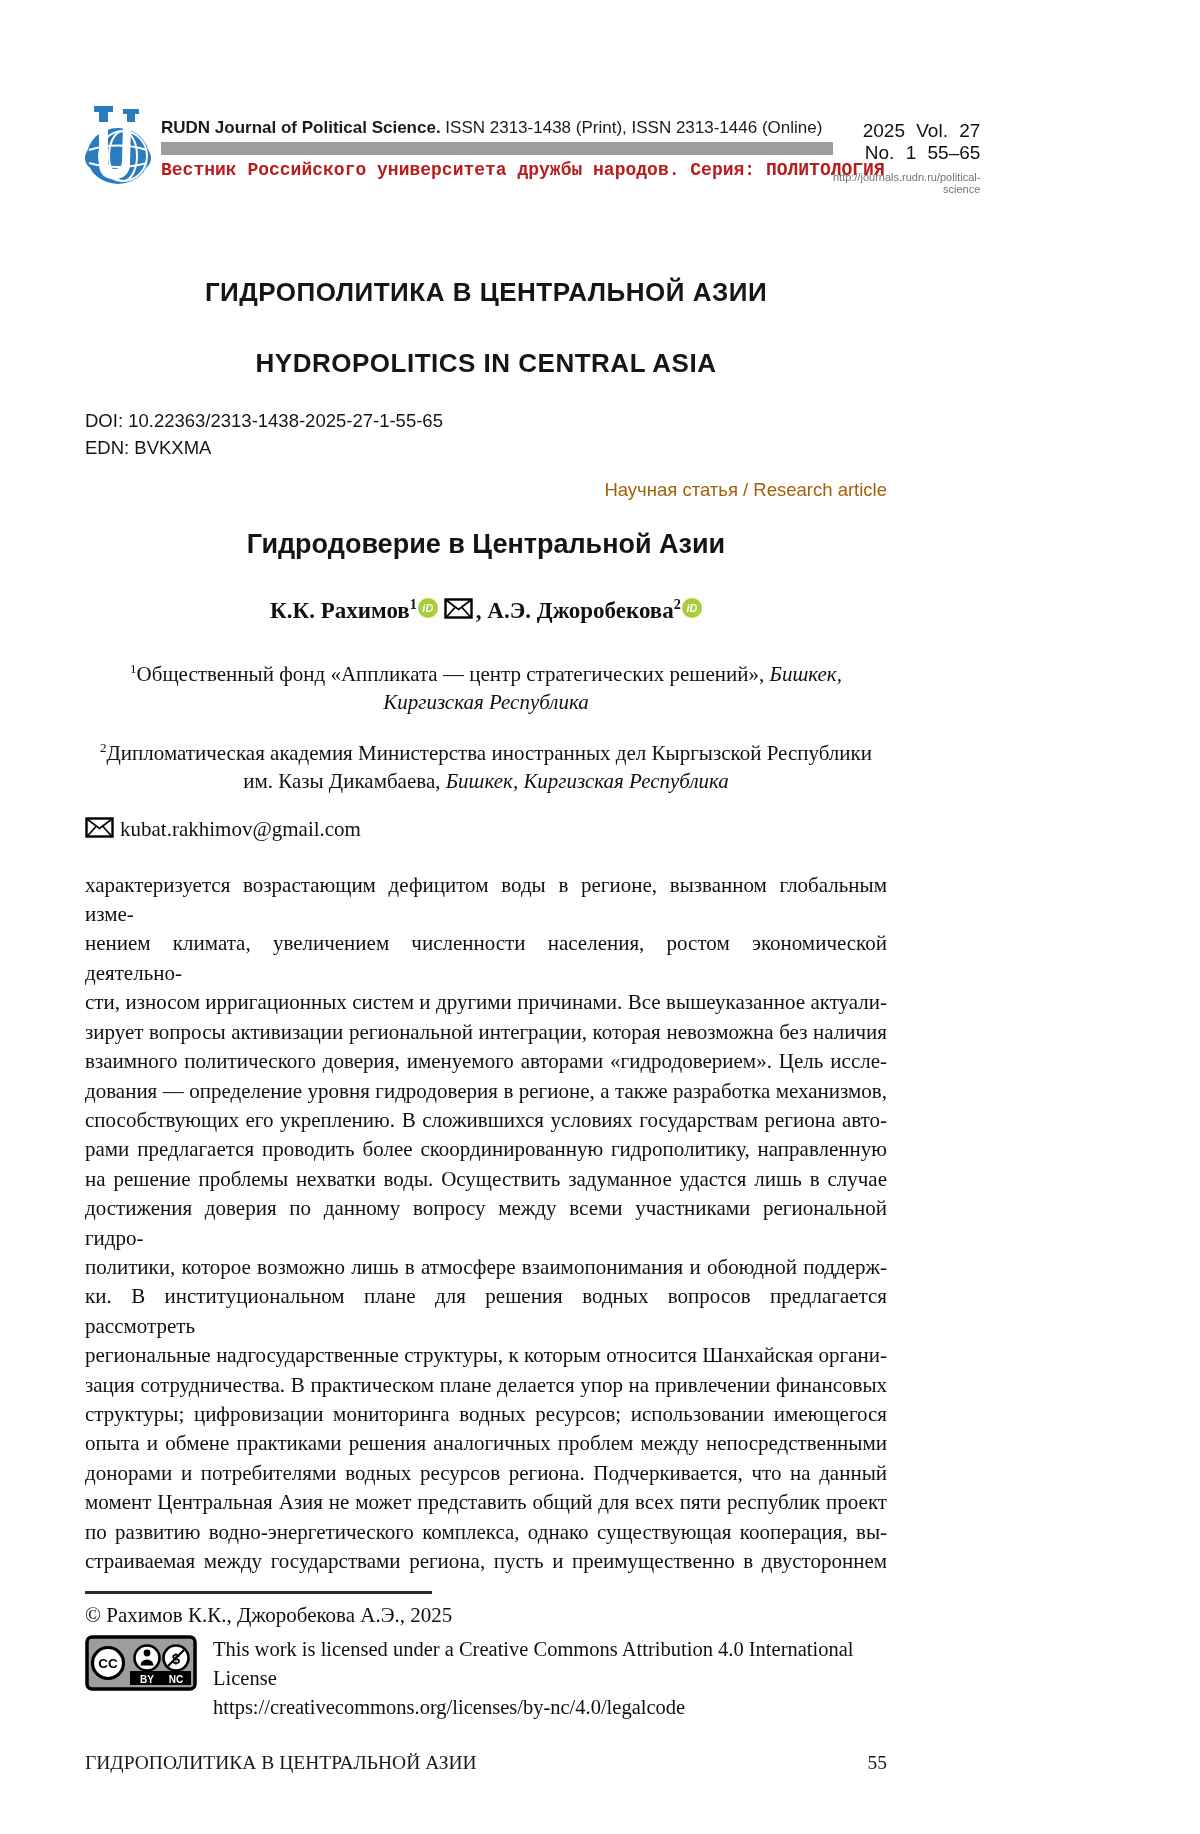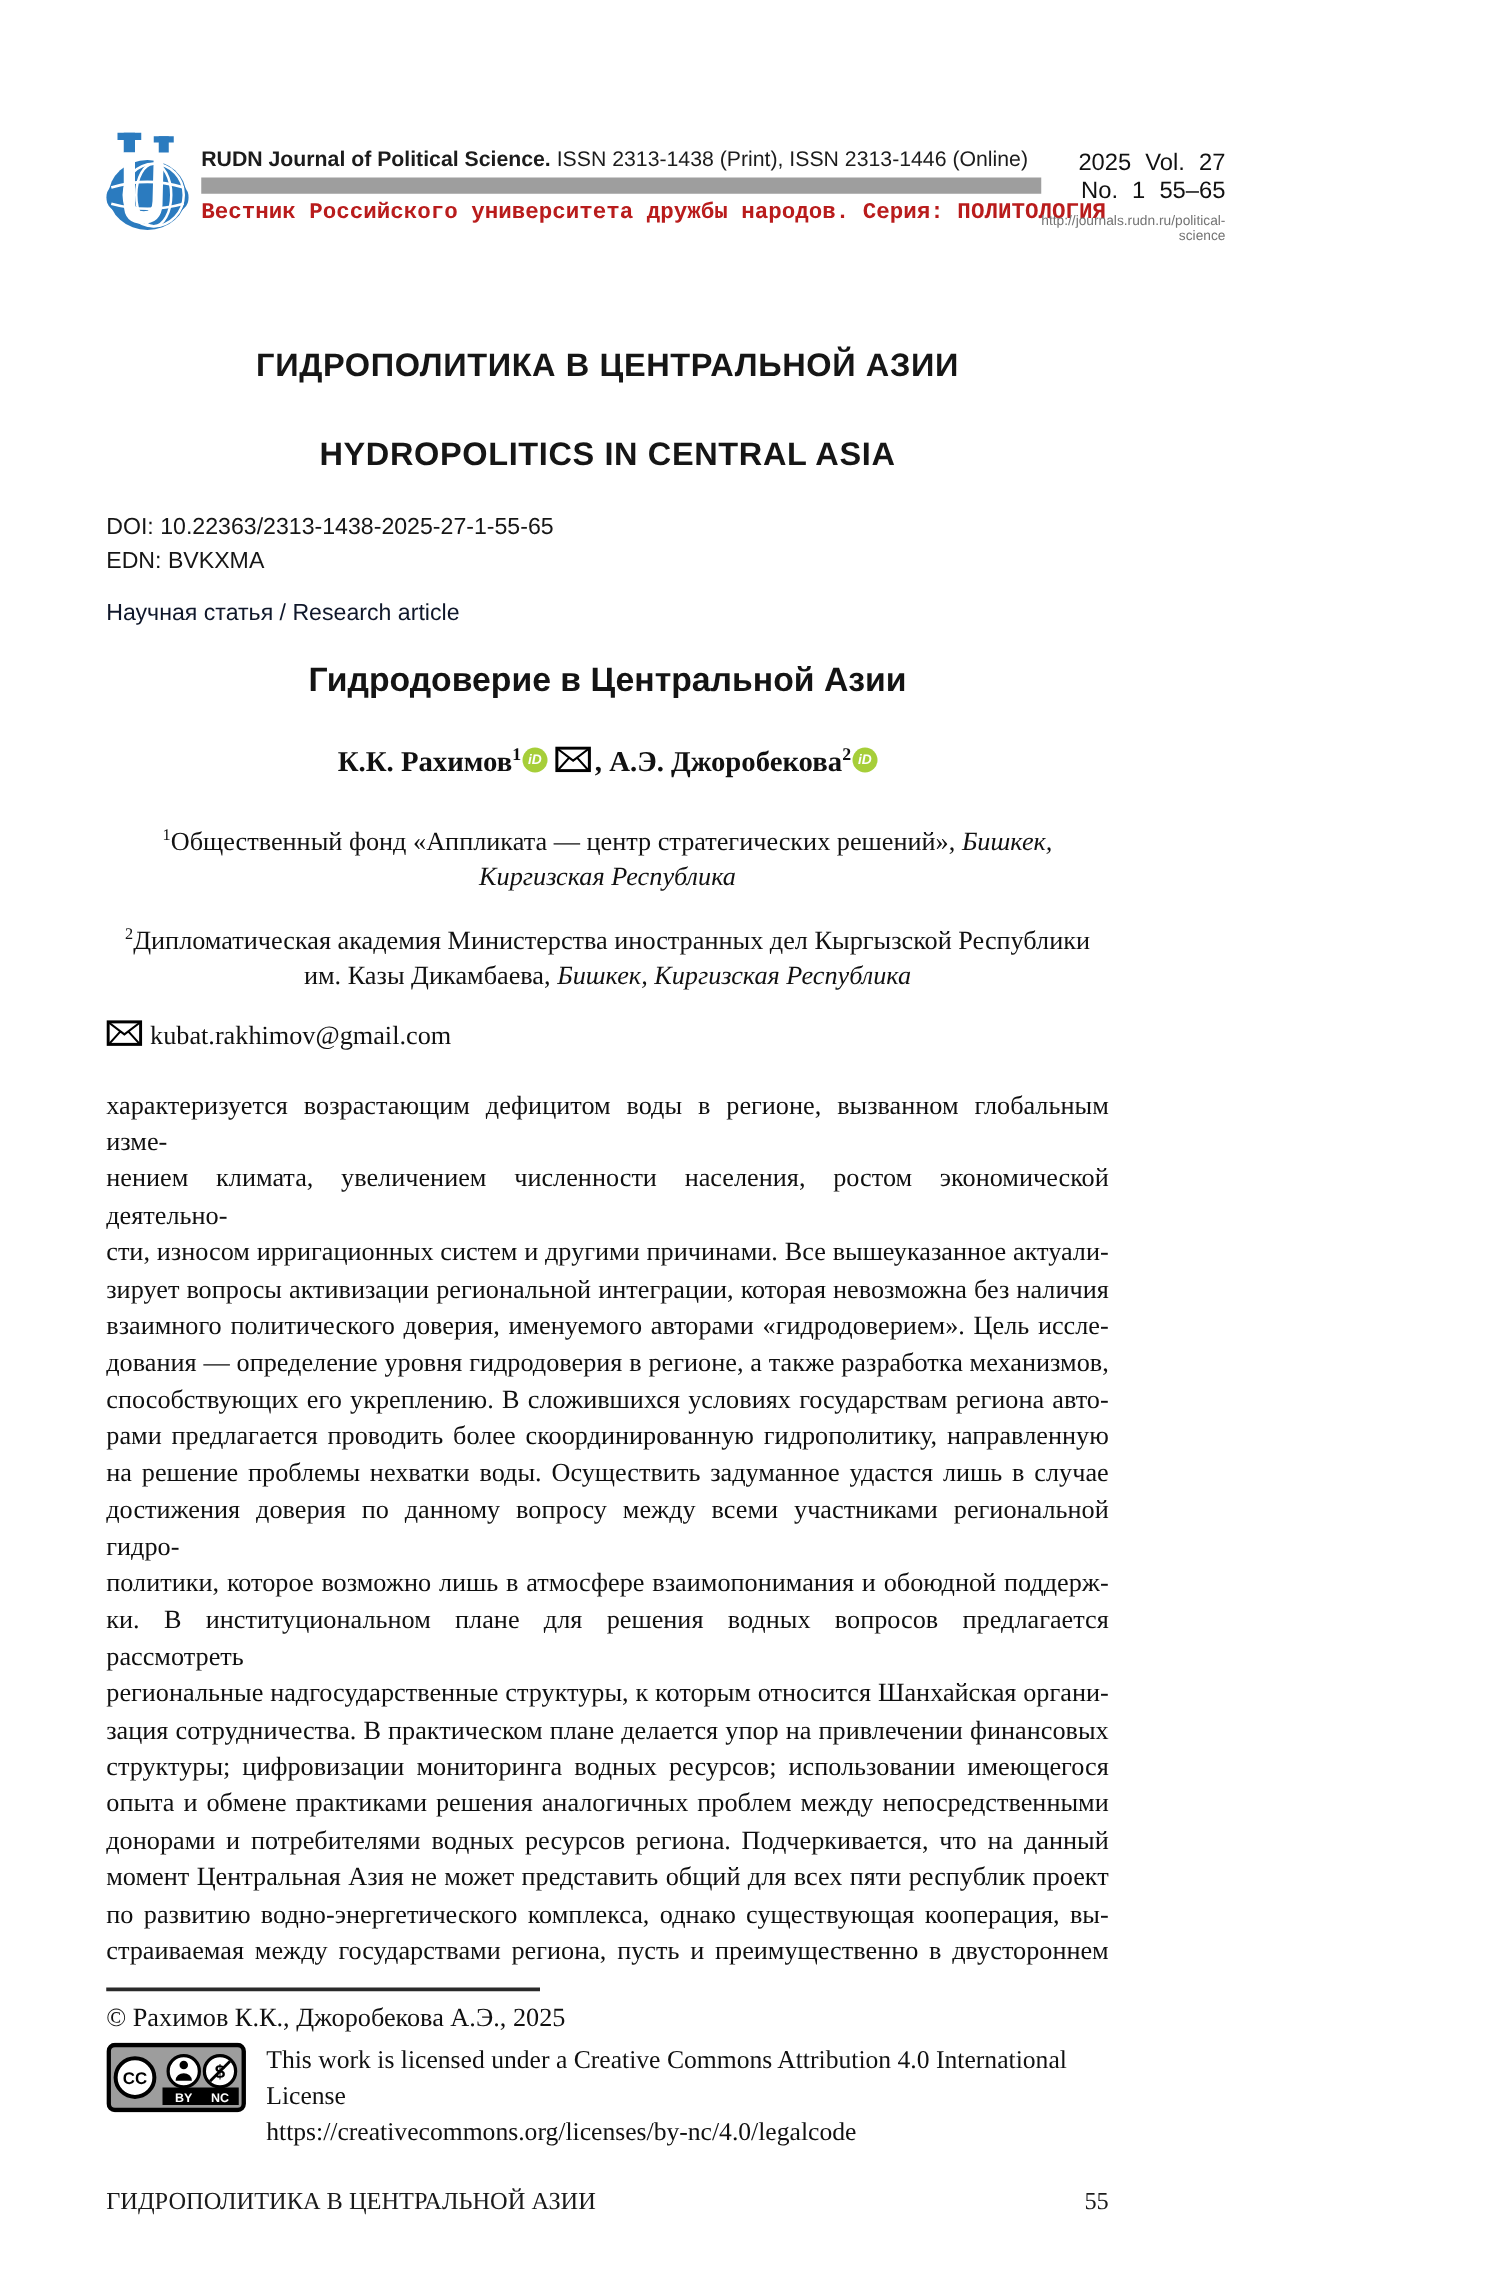--- a/index.html
+++ b/index.html
@@ -27,21 +27,21 @@
   
   .sect-title{
     text-align:center;font-family:"Liberation Sans",sans-serif;
     font-weight:700;font-size:26px;letter-spacing:.5px;color:#161616;
   }
   .sect-ru{margin-top:82px;}
   .sect-en{margin-top:40px;}
 
   
   .doi-block{margin-top:28px;font-family:"Liberation Sans",sans-serif;font-size:18.5px;line-height:27px;color:#161616;}
-  .article-type{margin-top:18px;text-align:left;font-family:"Liberation Sans",sans-serif;font-size:18.5px;color:#0f172a;}
+  .article-type{margin-top:18px;text-align:right;font-family:"Liberation Sans",sans-serif;font-size:18.5px;color:#a16207;}
 
   
   .article-title{
     margin:28px 0 0 0;text-align:center;font-family:"Liberation Sans",sans-serif;
     font-weight:700;font-size:27px;color:#141414;
   }
   .authors{margin-top:36px;text-align:center;font-weight:700;font-size:23px;}
   .authors sup{font-size:0.62em;vertical-align:super;}
   .orcid{
     display:inline-block;width:20px;height:20px;line-height:20px;border-radius:50%;

